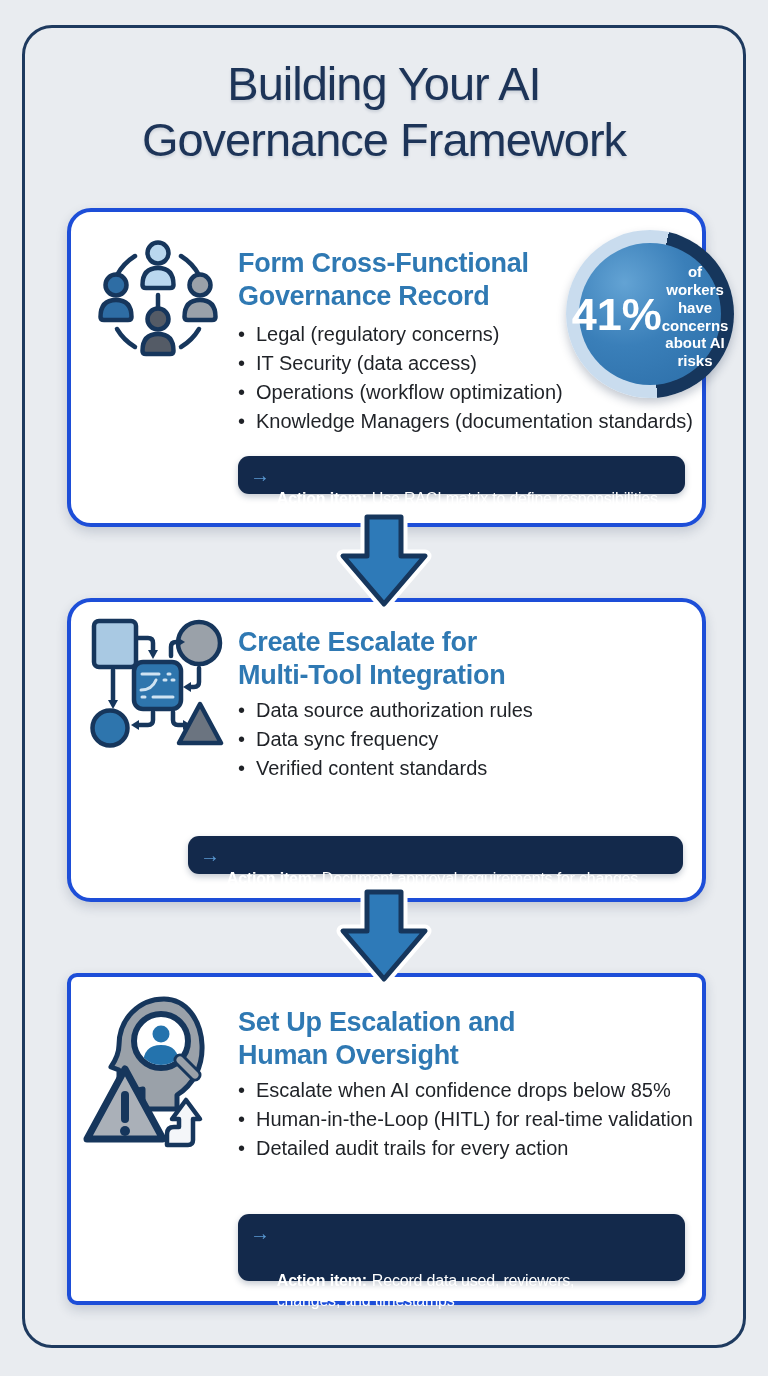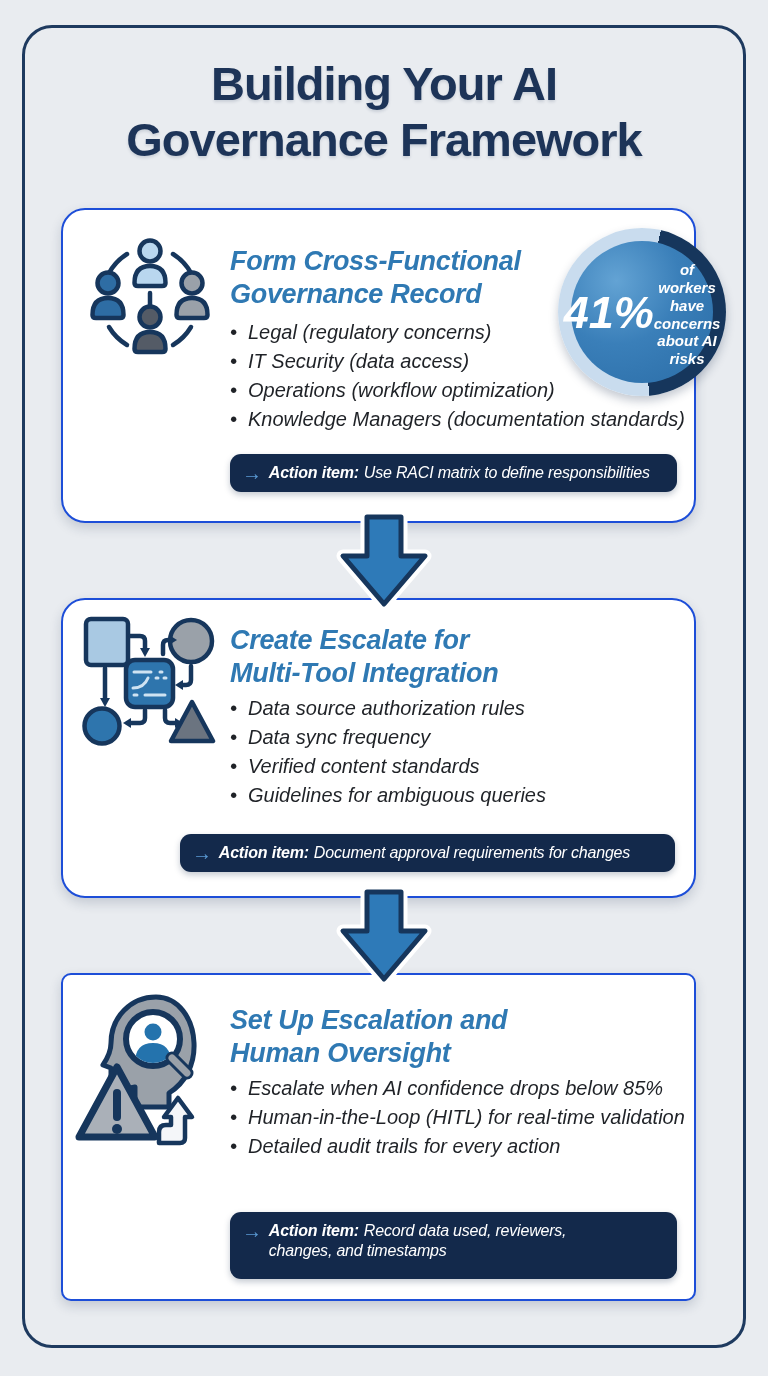--- a/index.html
+++ b/index.html
@@ -8,28 +8,27 @@
     background:#e9ecf0;
     font-family:"Liberation Sans",sans-serif;
     overflow:hidden;
   }
   .frame{
     position:absolute;left:22px;top:25px;width:718px;height:1317px;
     border:3px solid #1e3a5f;border-radius:30px;
   }
   .title{
     position:absolute;left:0;top:56px;width:768px;text-align:center;
-    color:#1d3458;font-weight:bold;font-size:47px;line-height:1.2;
+    color:#1d3458;font-weight:normal;font-size:47px;line-height:1.2;
     letter-spacing:-1px;text-shadow:0 2px 3px rgba(30,50,80,.15);
   }
   .card{
-    position:absolute;left:61px;width:631px;background:#ffffff;
-    border:2px solid #1d4ed8;border-radius:24px;
+    position:absolute;left:67px;width:631px;background:#ffffff;
+    border:4px solid #1d4ed8;border-radius:24px;
     box-shadow:0 5px 12px rgba(25,45,75,.18);
-    font-style:italic;
   }
   .card1{top:208px;height:311px;}
   .card2{top:598px;height:296px;}
   .card3{top:973px;height:324px;border-radius:10px;}
   .icon-box{position:absolute;}
   .icon1{left:22px;top:27px;width:130px;height:130px;}
   .icon2{left:18px;top:14px;width:135px;height:135px;}
   .icon3{left:8px;top:16px;width:152px;height:156px;}
   .heading{
     position:absolute;left:167px;color:#2f79b3;font-weight:bold;
@@ -50,21 +49,21 @@
   .action-bar{
     position:absolute;background:#13294b;border-radius:11px;color:#fff;
     display:flex;align-items:center;gap:7px;padding:0 12px;
     font-size:16px;letter-spacing:-0.2px;
     box-shadow:0 3px 6px rgba(25,45,75,.25);
   }
   .card1 .action-bar{left:167px;top:244px;width:423px;height:38px;}
   .card2 .action-bar{left:117px;top:234px;width:471px;height:38px;}
   .card3 .action-bar{left:167px;top:237px;width:423px;height:58px;align-items:flex-start;padding-top:9px;}
   .bar-arrow{color:#5b9bd5;font-weight:bold;font-size:20px;line-height:20px;flex:0 0 auto;}
-  .bar-text{line-height:1.25;}
+  .bar-text{line-height:1.25;margin-top:48px;}
   .card3 .bar-text{max-width:330px;display:inline-block;}
   .bar-label{font-weight:bold;margin-right:5px;}
   .flow-arrow{position:absolute;left:330px;width:108px;height:94px;z-index:6;}
   .flow-arrow.a1{top:514px;}
   .flow-arrow.a2{top:889px;}
   .stat-badge{
     position:absolute;left:495px;top:18px;width:168px;height:168px;border-radius:50%;
     background:conic-gradient(from 0deg,#c9dcee 0deg 13deg,#16365c 13deg 175deg,#c9dcee 175deg 360deg);
     z-index:4;box-shadow:0 5px 10px rgba(25,45,75,.25);
   }
@@ -174,21 +173,20 @@
     </svg>
   </span>
   <div class="heading">
     <span>Create Escalate for</span><br>
     <span>Multi-Tool Integration</span>
   </div>
   <ul class="bullets">
     <li><span class="dot">•</span><span>Data source authorization rules</span></li>
     <li><span class="dot">•</span><span>Data sync frequency</span></li>
     <li><span class="dot">•</span><span>Verified content standards</span></li>
-    <li><span class="dot">•</span><span>Guidelines for ambiguous queries</span></li>
   </ul>
   <div class="action-bar">
     <span class="bar-arrow">→</span>
     <span class="bar-text"><span class="bar-label">Action item:</span><span>Document approval requirements for changes</span></span>
   </div>
 </div>
 
 <span class="flow-arrow a2">
   <svg width="108" height="94" viewBox="0 0 108 94">
     <path d="M37,3 H71 V42 H95 L54,90 L13,42 H37 Z" fill="#ffffff" stroke="#ffffff" stroke-width="13" stroke-linejoin="round"></path>

